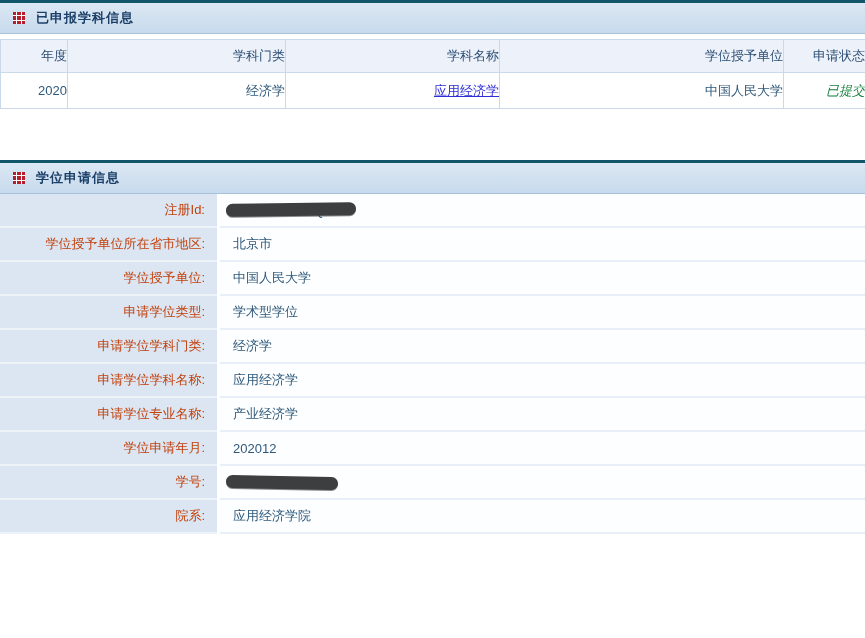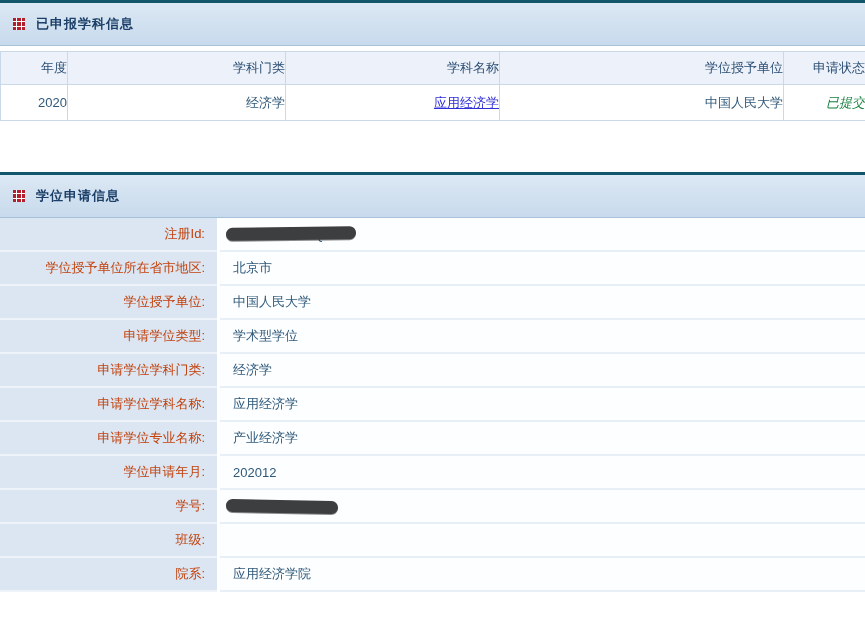--- a/index.html
+++ b/index.html
@@ -10,21 +10,21 @@
     background: #ffffff;
     font-family: "Liberation Sans", "DejaVu Sans", sans-serif;
     font-size: 13px;
     -webkit-font-smoothing: antialiased;
   }
 
   
   .panel { width: 865px; }
   .panel-top-border { height: 3px; background: #11566b; }
   .section-bar {
-    height: 43px;
+    height: 31px;
     background: linear-gradient(#dce8f4, #c7daec);
     border-bottom: 1px solid #a6c1d8;
     display: flex; align-items: center;
     padding-left: 13px;
   }
   .grid-icon {
     width: 12px; height: 12px;
     display: grid;
     grid-template-columns: repeat(3, 1fr);
     grid-template-rows: repeat(3, 1fr);
@@ -219,25 +219,20 @@
   </div>
 
   <div class="frow">
     <div class="flabel">学号:</div>
     <div class="fsep"></div>
     <div class="fvalue">
           <span class="masked-wrap"><span>21142002736</span><span class="scribble tilt2"></span></span>
         </div>
   </div>
 
-  <div class="frow">
-    <div class="flabel">班级:</div>
-    <div class="fsep"></div>
-    <div class="fvalue"></div>
-  </div>
 
   <div class="frow">
     <div class="flabel">院系:</div>
     <div class="fsep"></div>
     <div class="fvalue">应用经济学院</div>
   </div>
 </div>
 </div>
 
 </body></html>

